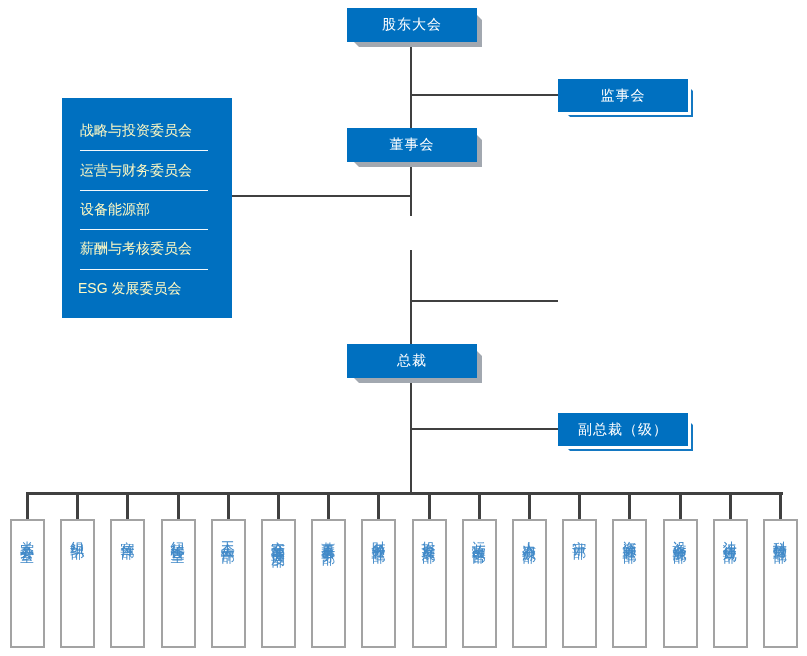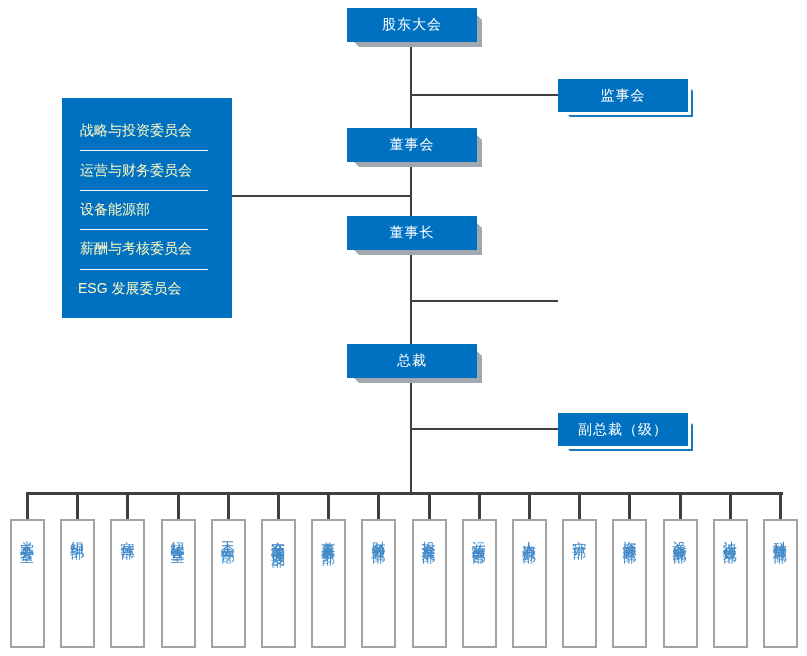--- a/index.html
+++ b/index.html
@@ -72,24 +72,20 @@
   <div class="node gray" style="left:347px;top:128px;width:130px;height:34px;">
     <div class="shadow"></div>
     <div class="face">董事会</div>
   </div>
 
   <div class="node white" style="left:558px;top:79px;width:130px;height:33px;">
     <div class="shadow"></div>
     <div class="face">监事会</div>
   </div>
 
-  <div class="node gray" style="left:347px;top:216px;width:130px;height:34px;">
-    <div class="shadow"></div>
-    <div class="face">董事长</div>
-  </div>
 
 
   <div class="node gray" style="left:347px;top:344px;width:130px;height:34px;text-decoration:underline;">
     <div class="shadow"></div>
     <div class="face">总裁</div>
   </div>
 
   <div class="node white" style="left:558px;top:413px;width:130px;height:33px;">
     <div class="shadow"></div>
     <div class="face">副总裁（级）</div>

